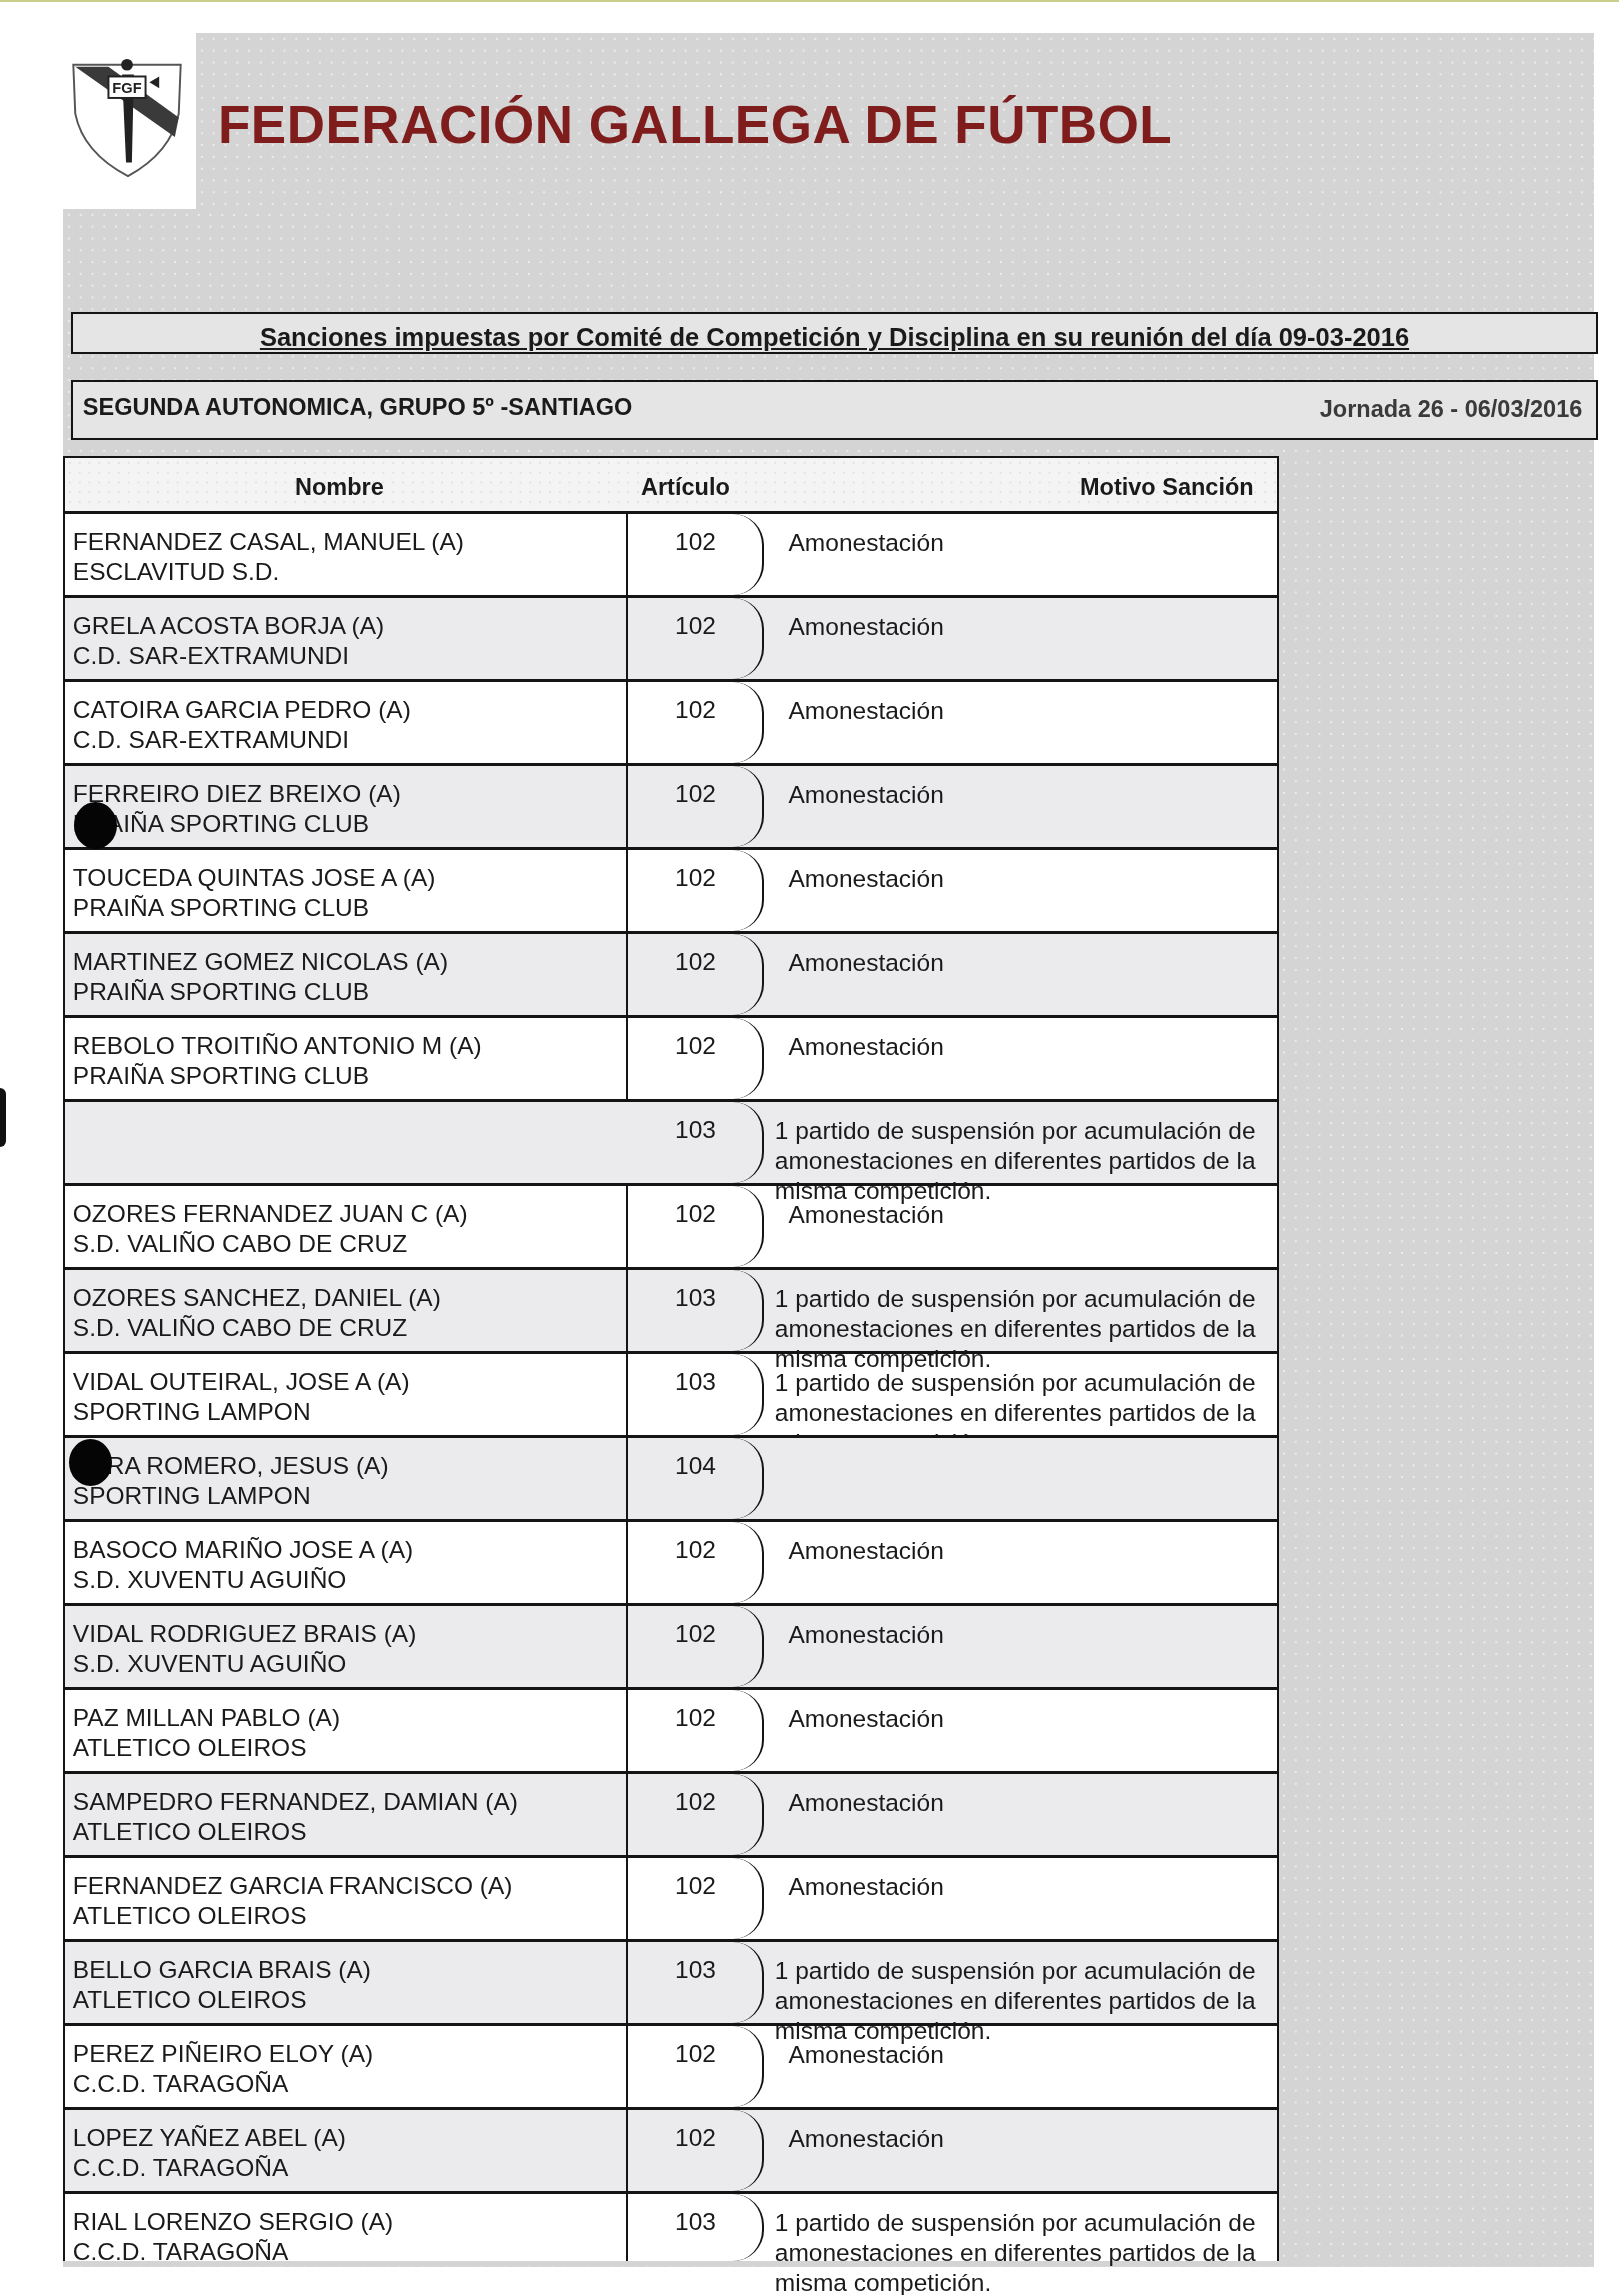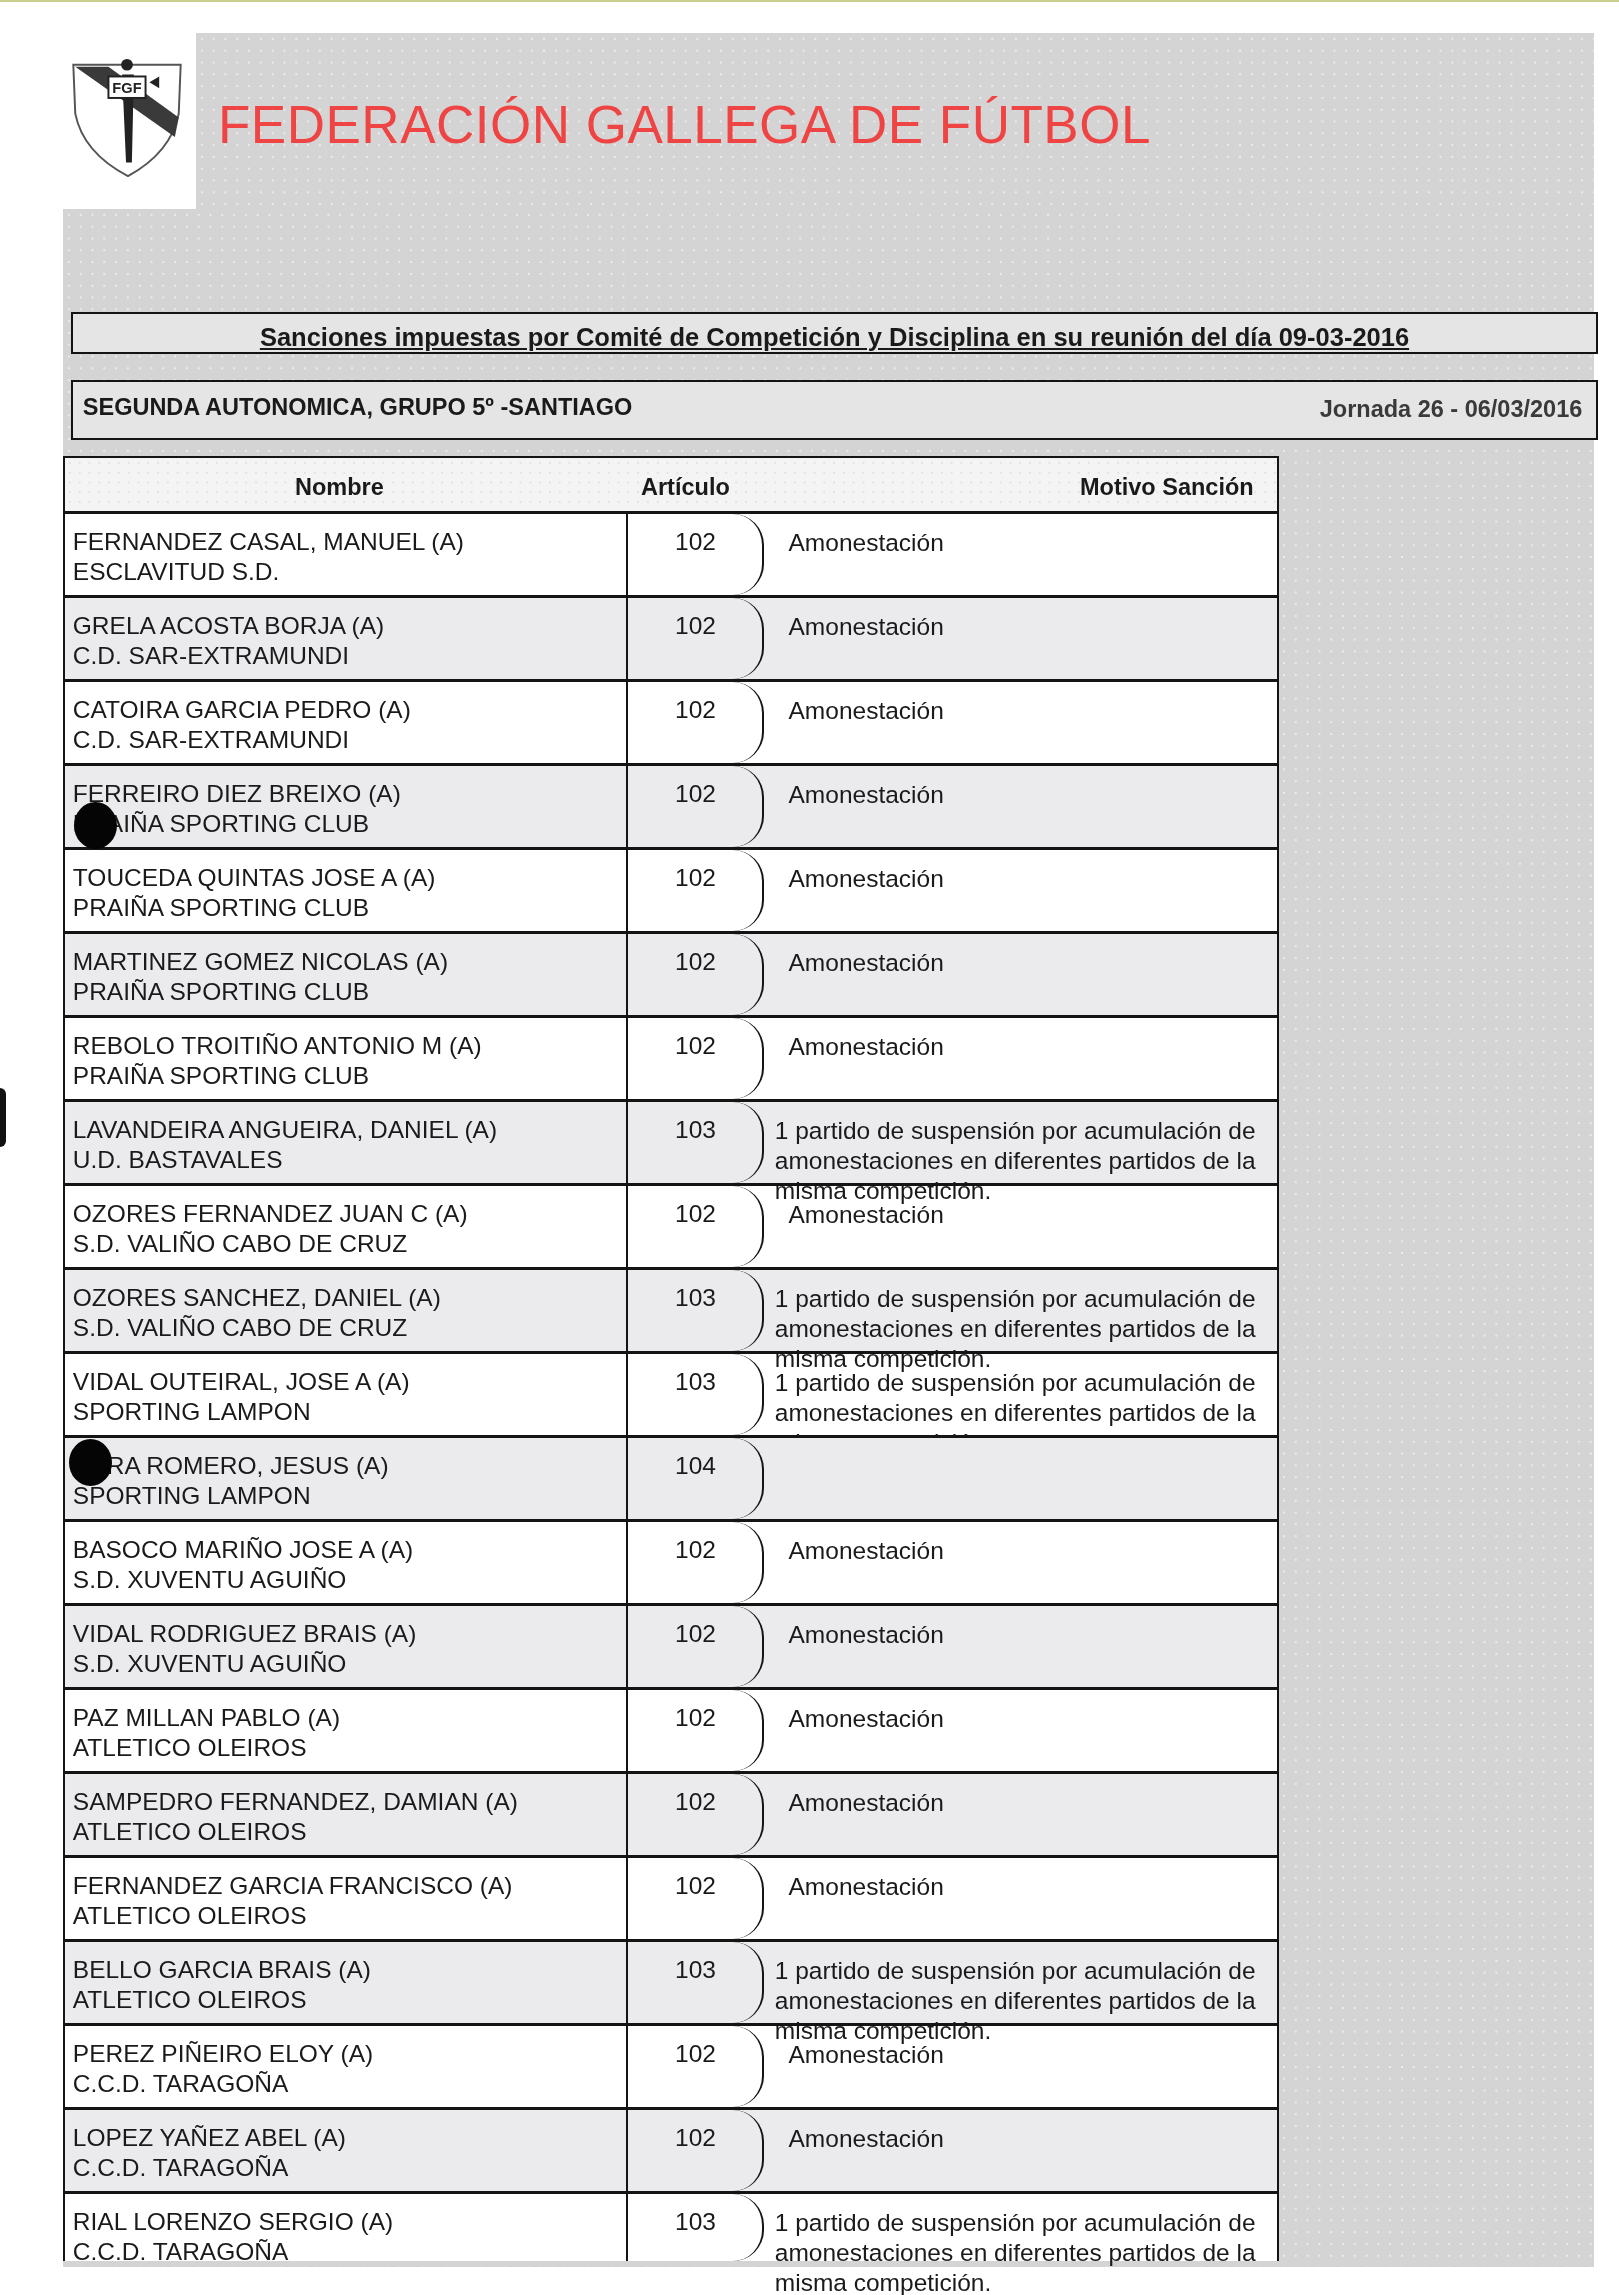--- a/index.html
+++ b/index.html
@@ -18,21 +18,21 @@
     background-size: 11.8px 11.8px;
   }
   .banner-top { left: 196px; top: 33px; width: 1398px; height: 176px; }
   .banner-bottom { left: 63px; top: 209px; width: 1531px; height: 2058px; }
 
   .logo-box { position: absolute; left: 63px; top: 35px; width: 133px; height: 173px; background: #fff; }
   .logo { position: absolute; left: 69px; top: 55px; width: 116px; height: 123px; }
 
   .fed-title {
     position: absolute; left: 218px; top: 94px;
-    font-size: 53px; font-weight: normal; color: #ef4444; letter-spacing: 0.5px;
+    font-size: 53px; font-weight: bold; color: #7f1d1d; letter-spacing: 0.5px;
     white-space: nowrap;
   }
 
   .box {
     position: absolute; left: 71px; width: 1527px; background: #e5e5e5;
     border: 2.9px solid #141414; box-sizing: border-box;
   }
   .title-box { top: 312px; height: 42px; text-align: center; }
   .title-box span {
     font-size: 25.5px; font-weight: bold; text-decoration: underline;
@@ -190,24 +190,20 @@
           <span class="name-line nl2">PRAIÑA SPORTING CLUB</span>
         </div>
         <div class="cell c-art">
           <span class="art-val">102</span>
         </div>
         <div class="cell c-mot">
           <span class="mot-val short">Amonestación</span>
         </div>
       </div>
       <div class="row shade">
-        <div class="cell c-name">
-          <span class="name-line nl1">LAVANDEIRA ANGUEIRA, DANIEL (A)</span>
-          <span class="name-line nl2">U.D. BASTAVALES</span>
-        </div>
         <div class="cell c-art">
           <span class="art-val">103</span>
         </div>
         <div class="cell c-mot">
           <span class="mot-val">1 partido de suspensión por acumulación de amonestaciones en diferentes partidos de la misma competición.</span>
         </div>
       </div>
       <div class="row">
         <div class="cell c-name">
           <span class="name-line nl1">OZORES FERNANDEZ JUAN C (A)</span>

